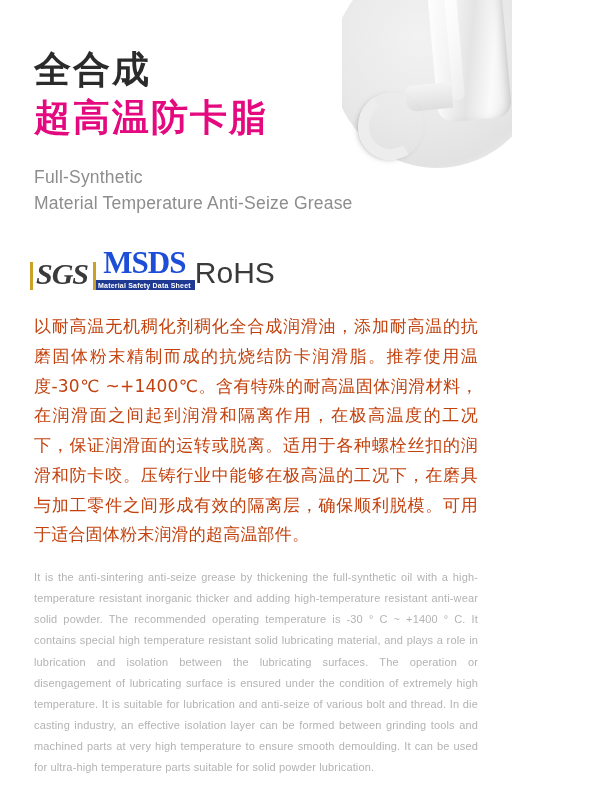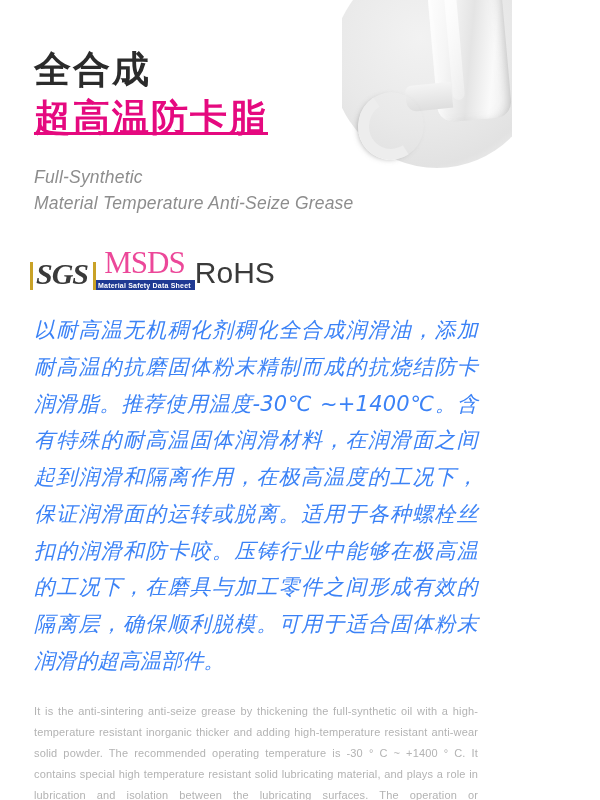--- a/index.html
+++ b/index.html
@@ -104,30 +104,28 @@
     margin: 0;
   }
   .title-cn-2 {
     font-family: "DejaVu Sans", "Liberation Sans", sans-serif;
     font-size: 37px;
     font-weight: bold;
     color: #e5097f;
     letter-spacing: 2px;
     line-height: 1.18;
     margin: 4px 0 0 0;
-    text-decoration: underline;
   }
 
   .subtitle-block {
     margin-top: 26px;
   }
   .subtitle-en {
     font-family: "Liberation Sans", sans-serif;
     font-size: 17.5px;
-    font-style: italic;
     color: #8d8d8d;
     line-height: 1.45;
     letter-spacing: .2px;
   }
 
   
   .cert-row {
     margin-top: 28px;
     display: flex;
     align-items: flex-end;
@@ -167,22 +165,22 @@
 
   .msds-logo {
     display: flex;
     flex-direction: column;
     align-items: center;
     line-height: 1;
   }
   .msds-text {
     font-family: "Liberation Serif", serif;
     font-size: 31px;
-    font-weight: normal;
-    color: #ec4899;
+    font-weight: bold;
+    color: #1d4ed8;
     letter-spacing: -1px;
     line-height: 1;
   }
   .msds-sub {
     margin-top: 2px;
     font-family: "Liberation Sans", sans-serif;
     font-size: 7px;
     font-weight: bold;
     color: #ffffff;
     background: #1f3a93;
@@ -196,26 +194,25 @@
     font-size: 30px;
     color: #3a3a3a;
     line-height: 1;
     padding-bottom: 2px;
   }
 
   
   .body-cn {
     margin-top: 22px;
     font-family: "DejaVu Sans", "Liberation Sans", sans-serif;
-    font-size: 21px;
-    color: #3b82f6;
+    font-size: 17px;
+    color: #c2410c;
     line-height: 1.75;
     letter-spacing: .2px;
     text-align: justify;
-    font-style: italic;
   }
 
   .body-en {
     margin-top: 14px;
     font-family: "Liberation Sans", sans-serif;
     font-size: 11px;
     color: #b3b3b3;
     line-height: 1.92;
     letter-spacing: .15px;
     text-align: justify;

